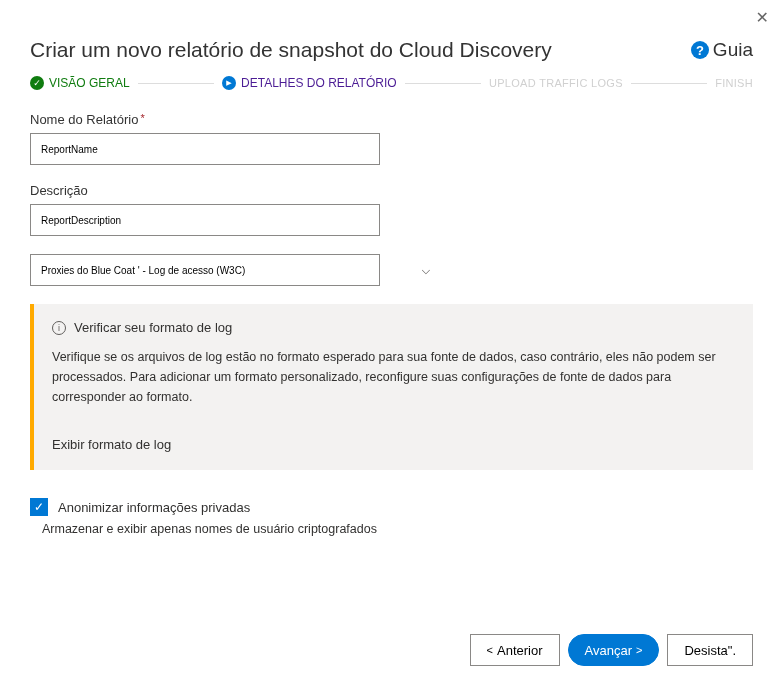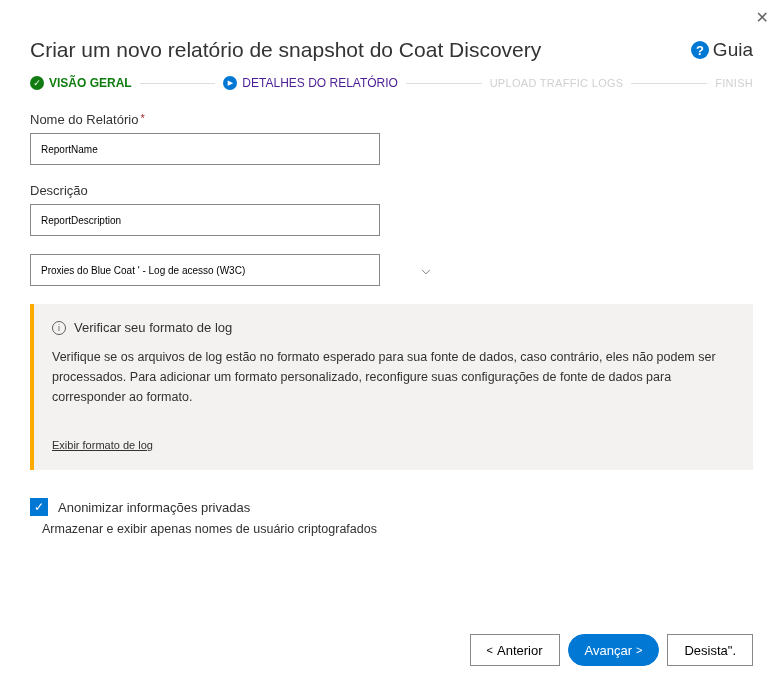--- a/index.html
+++ b/index.html
@@ -68,21 +68,21 @@
     align-items: center;
     gap: 5px;
     white-space: nowrap;
   }
   .step-sep {
     flex: 1;
     height: 1px;
     background: #ddd;
     margin: 0 8px;
   }
-  .step.done .step-label { color: #107c10; font-weight: 700; }
+  .step.done .step-label { color: #107c10; font-weight: 400; }
   .step.current .step-label { color: #4c1d95; font-weight: 400; }
   .step.future .step-label { color: #d0d0d0; font-weight: 400; letter-spacing: 0.3px; font-size: 11px; }
   .step-icon {
     width: 14px;
     height: 14px;
     border-radius: 50%;
     display: inline-flex;
     align-items: center;
     justify-content: center;
     flex-shrink: 0;
@@ -151,24 +151,23 @@
     flex-shrink: 0;
   }
   .info-title { font-size: 13px; color: #323130; }
   .info-text {
     font-size: 12.5px;
     line-height: 1.6;
     color: #323130;
     margin-bottom: 30px;
   }
   .info-link {
-    font-size: 11px;
+    font-size: 13px;
     color: #323130;
     cursor: pointer;
-    text-decoration: underline;
   }
   .checkbox-row {
     display: flex;
     align-items: center;
     gap: 10px;
     margin-bottom: 6px;
   }
   .checkbox {
     width: 18px;
     height: 18px;
@@ -215,21 +214,21 @@
   .chev { font-size: 11px; }
 </style>
 </head>
 <body>
 
 <button class="close-btn">
   <span>✕</span>
 </button>
 
 <div class="header">
-  <h1 class="title">Criar um novo relatório de snapshot do Coat Discovery</h1>
+  <h1 class="title">Criar um novo relatório de snapshot do Cloud Discovery</h1>
   <div class="guide">
     <span class="guide-icon">?</span>
     <span>Guia</span>
   </div>
 </div>
 
 <div class="steps">
   <div class="step done">
     <span class="step-icon">✓</span>
     <span class="step-label">VISÃO GERAL</span>

